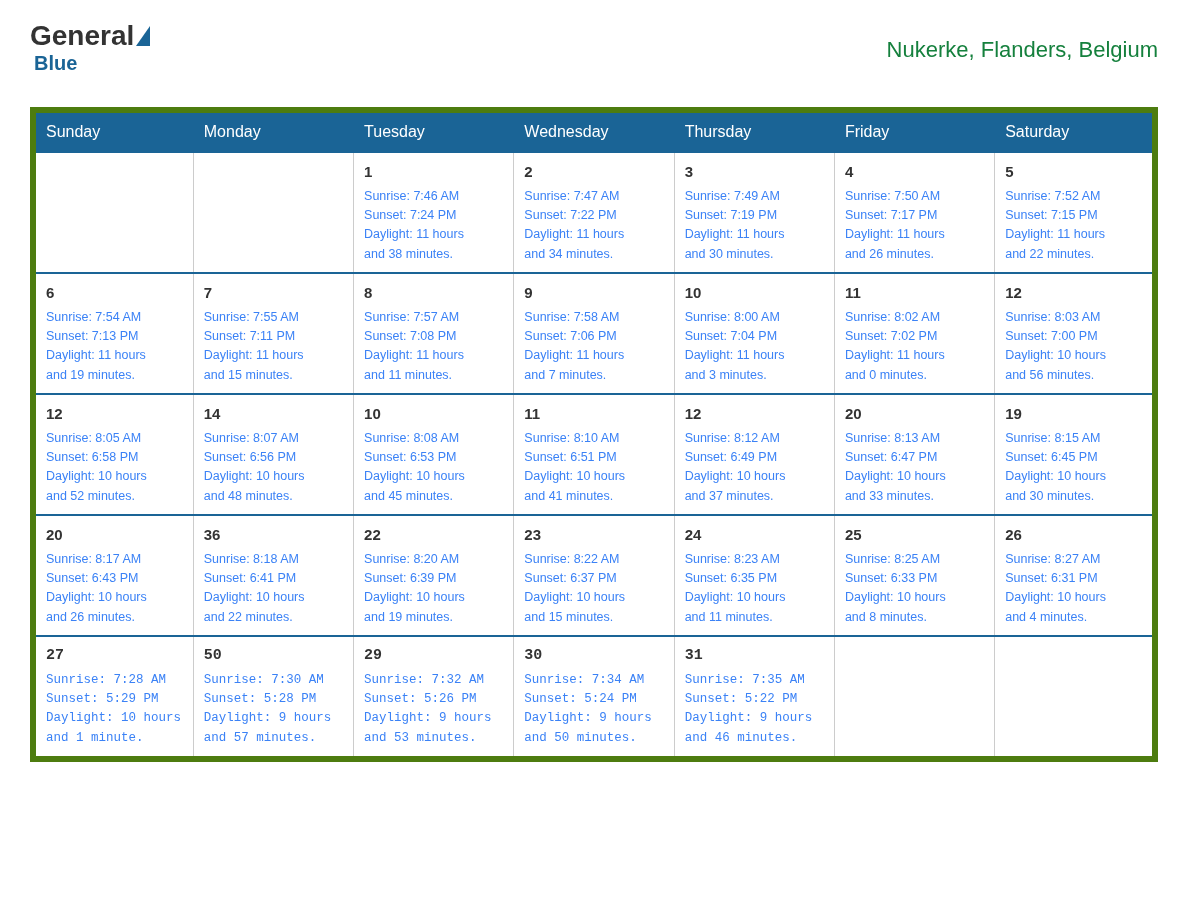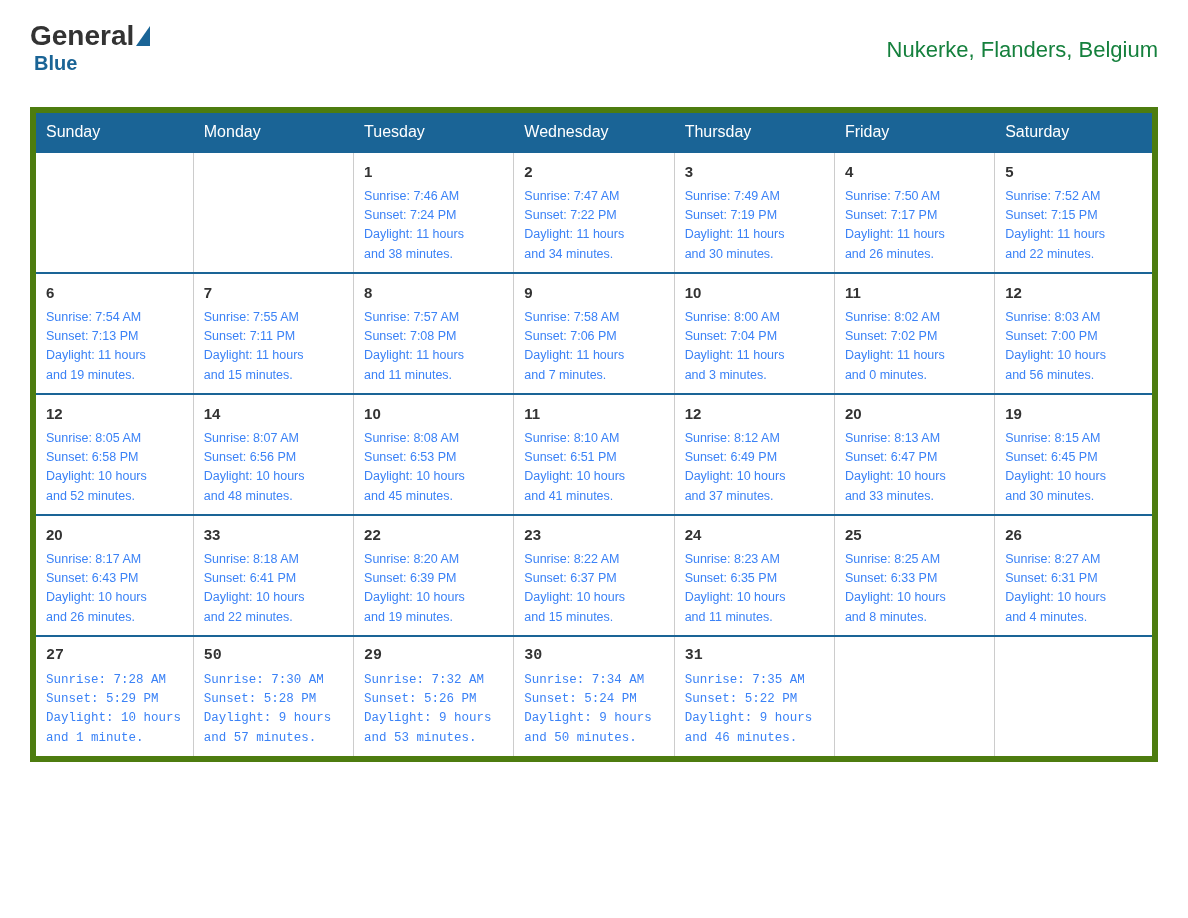--- a/index.html
+++ b/index.html
@@ -219,21 +219,21 @@
           <span class="day-number">19</span>
           <div class="day-info">Sunrise: 8:15 AM<br>Sunset: 6:45 PM<br>Daylight: 10 hours<br>and 30 minutes.</div>
         </td>
       </tr>
       <tr>
         <td>
           <span class="day-number">20</span>
           <div class="day-info">Sunrise: 8:17 AM<br>Sunset: 6:43 PM<br>Daylight: 10 hours<br>and 26 minutes.</div>
         </td>
         <td>
-          <span class="day-number">33</span>
+          <span class="day-number">36</span>
           <div class="day-info">Sunrise: 8:18 AM<br>Sunset: 6:41 PM<br>Daylight: 10 hours<br>and 22 minutes.</div>
         </td>
         <td>
           <span class="day-number">22</span>
           <div class="day-info">Sunrise: 8:20 AM<br>Sunset: 6:39 PM<br>Daylight: 10 hours<br>and 19 minutes.</div>
         </td>
         <td>
           <span class="day-number">23</span>
           <div class="day-info">Sunrise: 8:22 AM<br>Sunset: 6:37 PM<br>Daylight: 10 hours<br>and 15 minutes.</div>
         </td>

